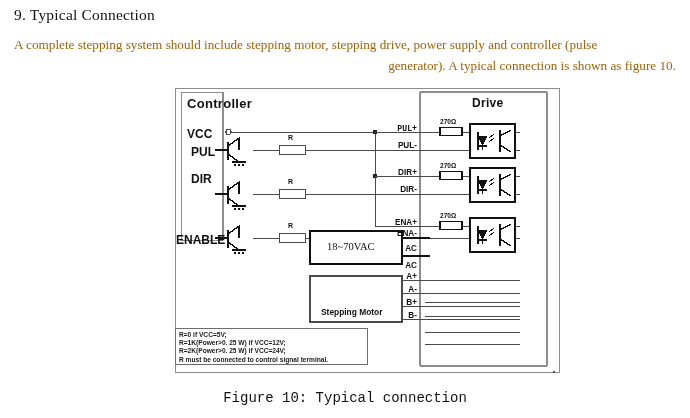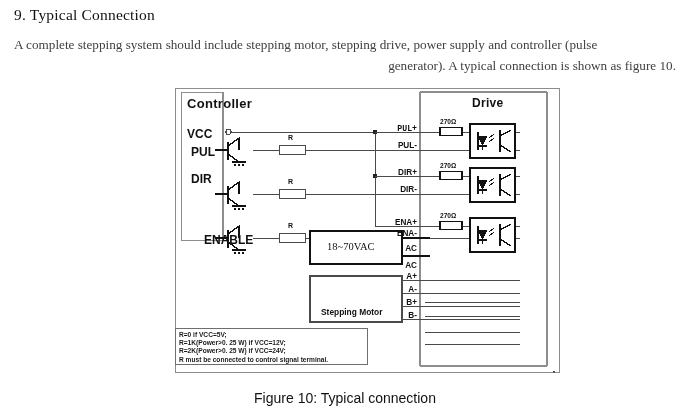--- a/index.html
+++ b/index.html
@@ -28,31 +28,31 @@
   }
   .doc-para {
     position: absolute;
     left: 14px;
     top: 34px;
     width: 662px;
     font-family: "Liberation Serif", serif;
     font-size: 13.2px;
     line-height: 21px;
     text-align: justify;
-    color: #404040;
+    color: #a16207;
   }
   .doc-para .l2 { display:block; text-align: right; }
 
   .figure-caption {
     position: absolute;
     left: 0;
     top: 390px;
     width: 690px;
     text-align: center;
-    font-family: Liberation Sans, sans-serif;
+    font-family: Liberation Mono, monospace;
     font-size: 14px;
     color: #111;
   }
 
   
   .figure-wrap {
     position: absolute;
     left: 175px;
     top: 88px;
     width: 385px;
@@ -324,21 +324,21 @@
         </g>
       </g>
     </svg>
 
     <div class="box-label ctrl-title">Controller</div>
     <div class="box-label drive-title">Drive</div>
 
     <div class="sig-label" style="left:12px; top:39px;">VCC</div>
     <div class="sig-label" style="left:16px; top:57px;">PUL</div>
     <div class="sig-label" style="left:16px; top:84px;">DIR</div>
-    <div class="sig-label" style="left:1px; top:145px;margin-left:28px;">ENABLE</div>
+    <div class="sig-label" style="left:1px; top:145px;">ENABLE</div>
 
     <div class="res-label" style="left:113px; top:46px;">R</div>
     <div class="res-label" style="left:113px; top:90px;">R</div>
     <div class="res-label" style="left:113px; top:134px;">R</div>
 
     <div class="ohm-label" style="left:265px; top:30px;">270Ω</div>
     <div class="ohm-label" style="left:265px; top:74px;">270Ω</div>
     <div class="ohm-label" style="left:265px; top:124px;">270Ω</div>
 
     <div class="pin-label" style="left:200px; top:36px; width:42px;font-family:Liberation Mono, monospace;">PUL+</div>

